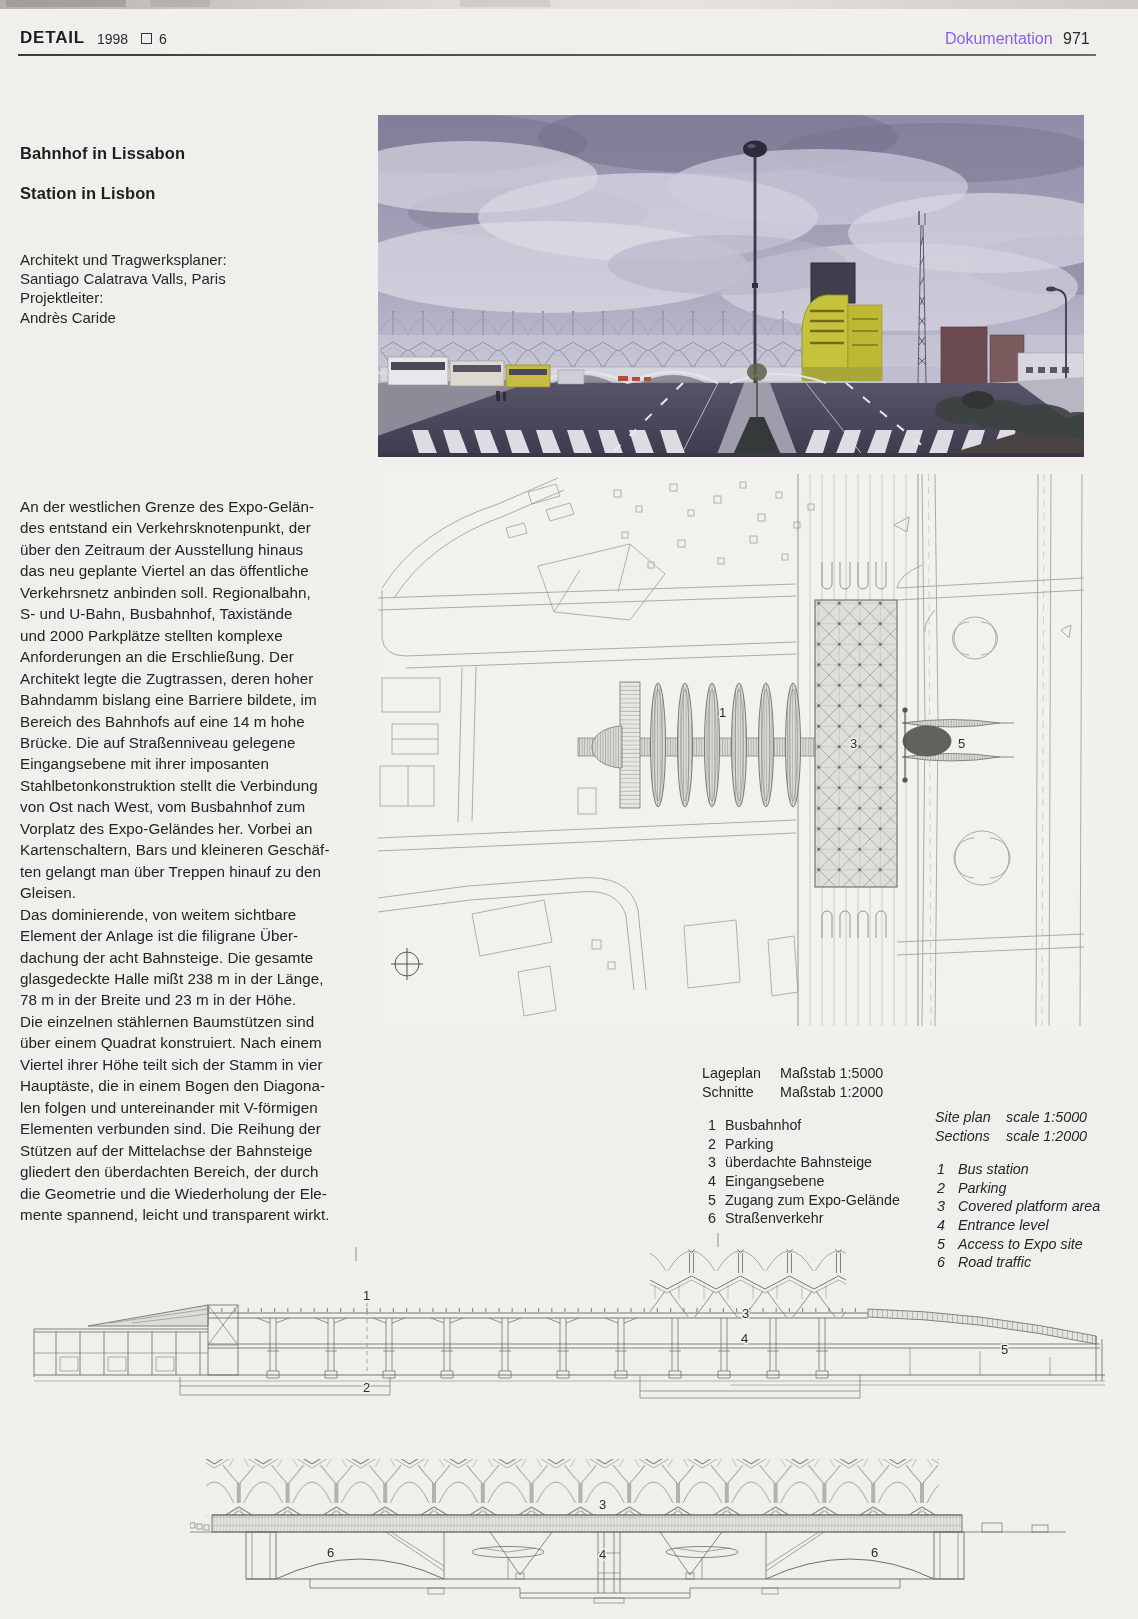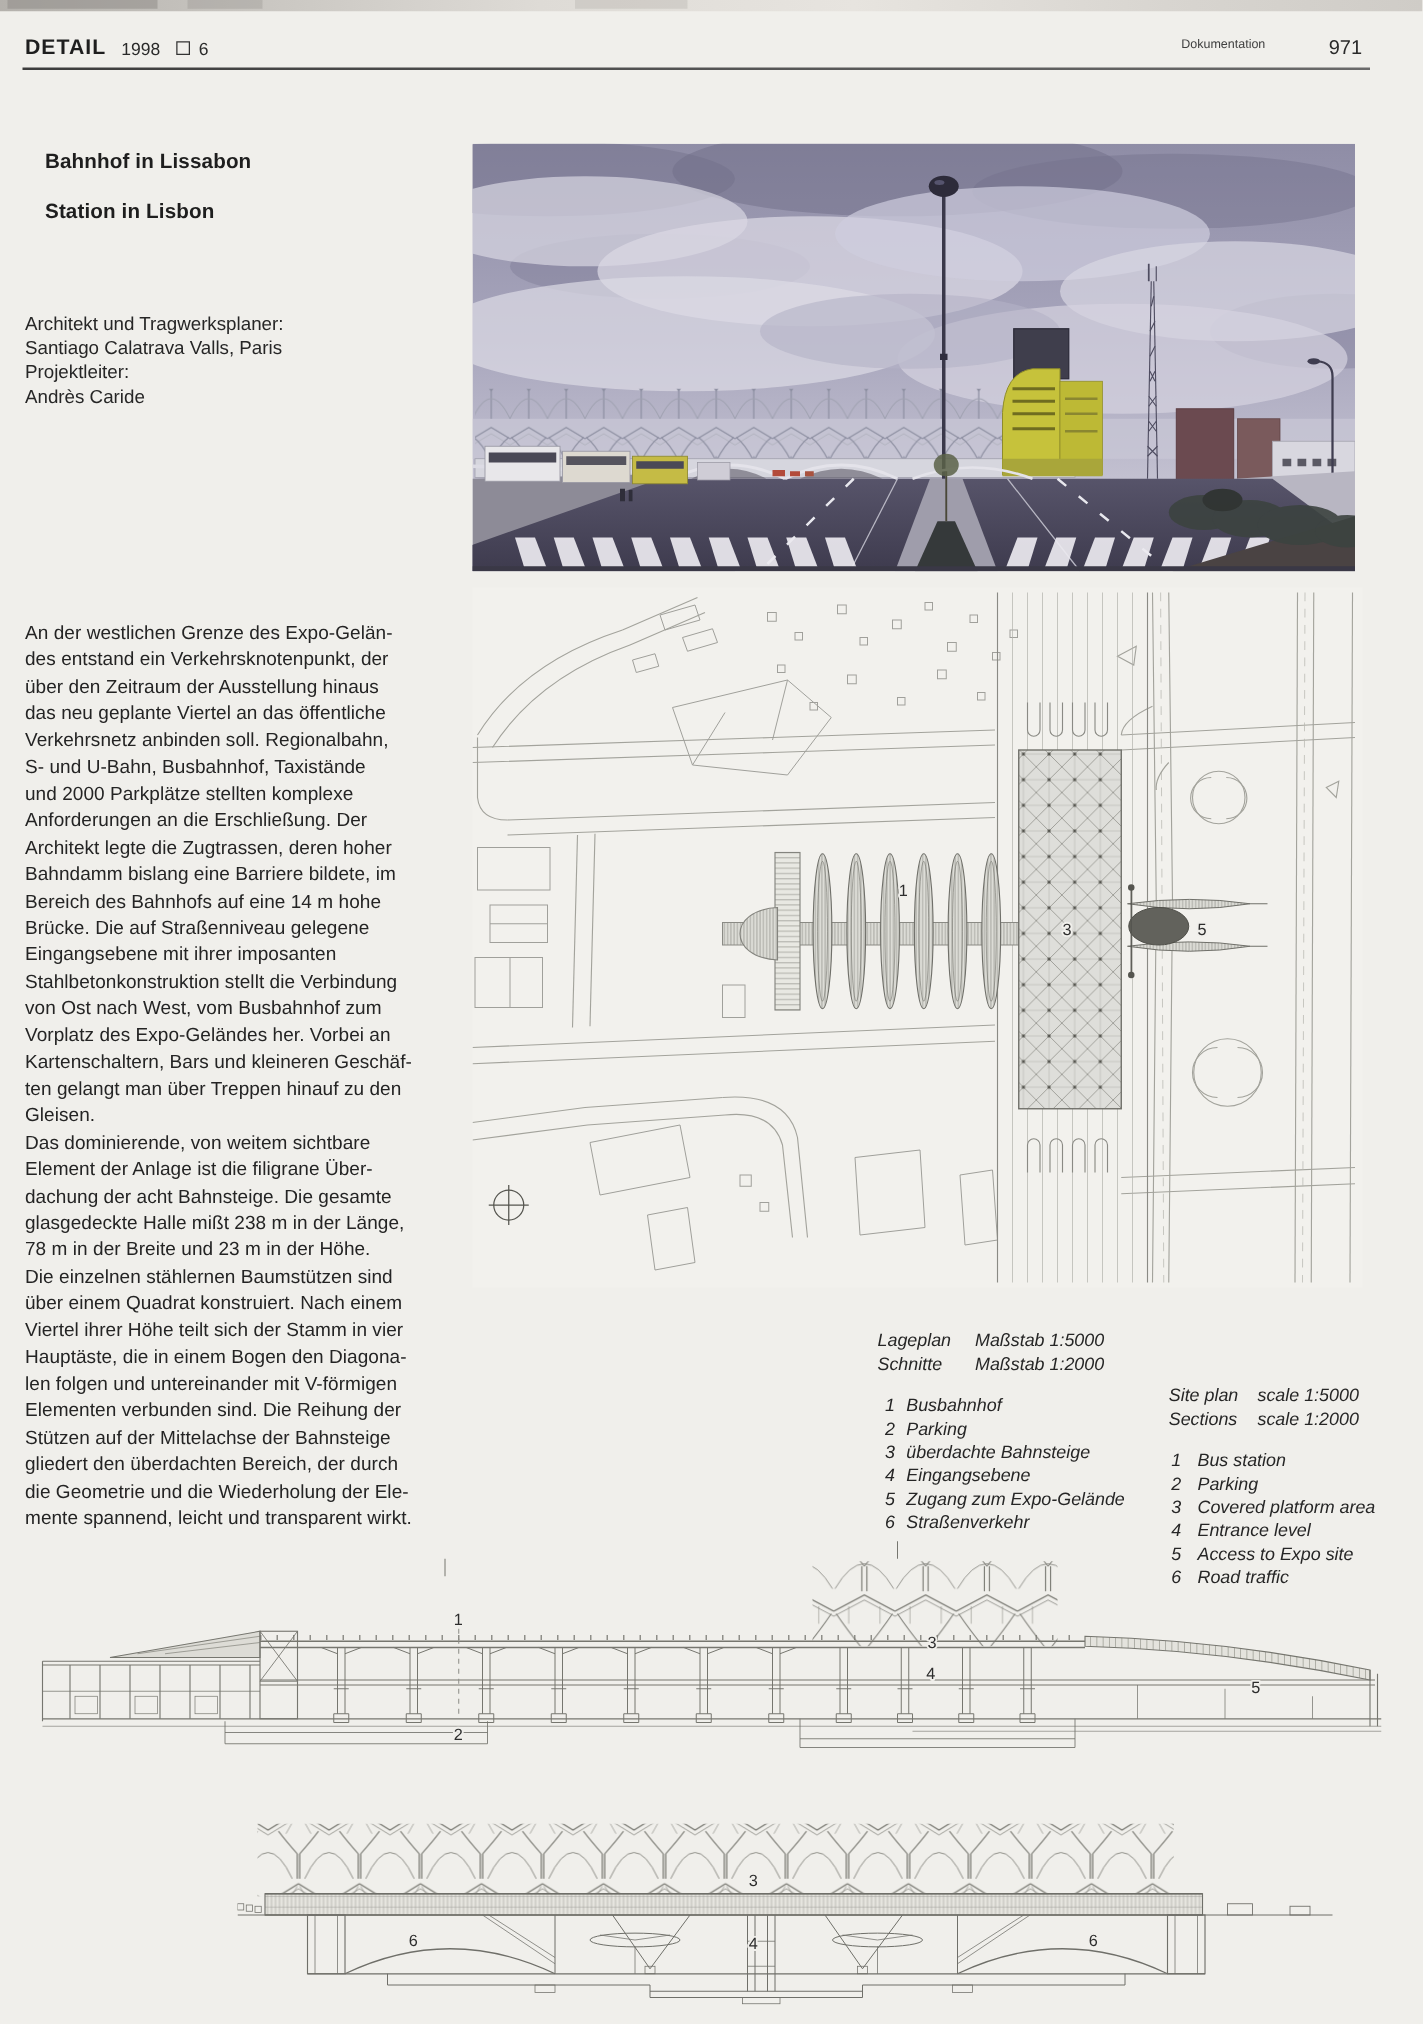--- a/index.html
+++ b/index.html
@@ -11,37 +11,37 @@
   .abs{position:absolute;}
   
   #scanband{left:0;top:0;width:1138px;height:9px;
     background:linear-gradient(90deg,#b4b1ac 0%,#c9c6c1 18%,#dedbd6 38%,#e7e4df 60%,#d8d5d0 82%,#cfccc7 100%);}
   #scanband .smudge{position:absolute;top:0;height:7px;background:#8f8c88;opacity:.55;}
   
   #magazine{left:20px;top:28px;font-size:17px;font-weight:700;letter-spacing:.8px;}
   #issue-year{left:97px;top:31px;font-size:14px;color:#2a2a2a;}
   #issue-box{left:141px;top:33px;width:9px;height:9px;border:1.4px solid #333;}
   #issue-num{left:159px;top:31px;font-size:14px;color:#2a2a2a;}
-  #hdr-section{left:945px;top:30px;font-size:10px;color:#404040;}
+  #hdr-section{left:945px;top:30px;font-size:16px;color:#8b5cf6;}
   #hdr-page{left:1063px;top:30px;font-size:16px;color:#2a2a2a;}
   #hdr-rule{left:18px;top:54px;width:1078px;height:2px;background:linear-gradient(90deg,#3c3c3c,#585858 60%,#6a6a6a);}
   
-  .title{left:36px;font-size:16.5px;font-weight:bold;letter-spacing:.1px;}
+  .title{left:20px;font-size:16.5px;font-weight:bold;letter-spacing:.1px;margin-top:24px;}
   #title-de{top:120px;}
   #title-en{top:160px;}
   #credits{left:20px;top:202px;font-size:15px;line-height:19.2px;white-space:pre-line;color:#262626;margin-top:48px;}
   
   #bodytext{left:20px;top:496px;width:370px;font-size:15.2px;line-height:21.45px;
     white-space:pre-line;color:#242424;letter-spacing:.05px;}
   
   #photo{left:378px;top:115px;width:706px;height:342px;}
   
   #siteplan{left:378px;top:470px;width:712px;height:560px;}
   
-  .legend-col{top:1064px;font-size:14.3px;line-height:18.6px;color:#262626;font-style:italic;}
+  .legend-col{top:1064px;font-size:14.3px;line-height:18.6px;color:#262626;}
   #legend-de{left:702px;width:225px;}
   #legend-en{left:935px;width:170px;font-style:italic;margin-top:44px;}
   .lg-row{display:flex;}
   .lg-name{display:inline-block;width:78px;flex:none;}
   #legend-en .lg-name{width:71px;}
   .lg-items{margin-top:15px;}
   .lg-item{display:flex;padding-left:6px;}
   #legend-en .lg-item{padding-left:2px;}
   .lg-num{display:inline-block;width:17px;flex:none;}
   #legend-en .lg-num{width:21px;}

